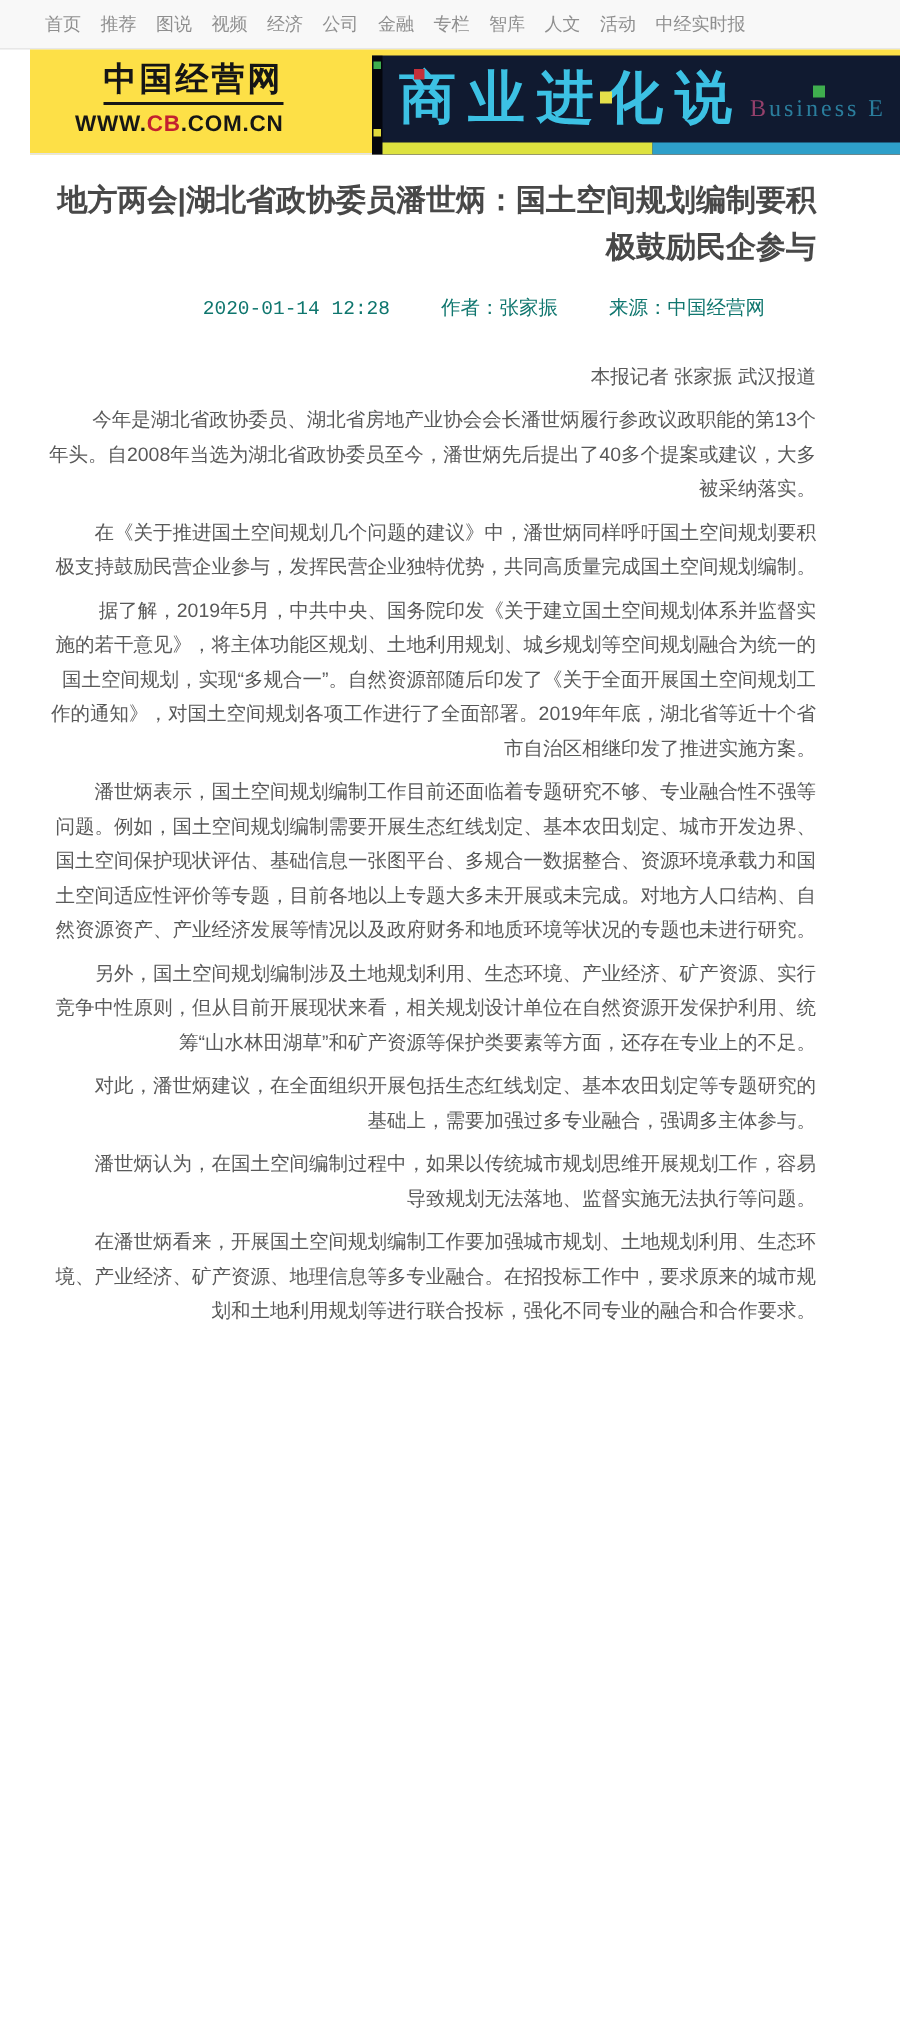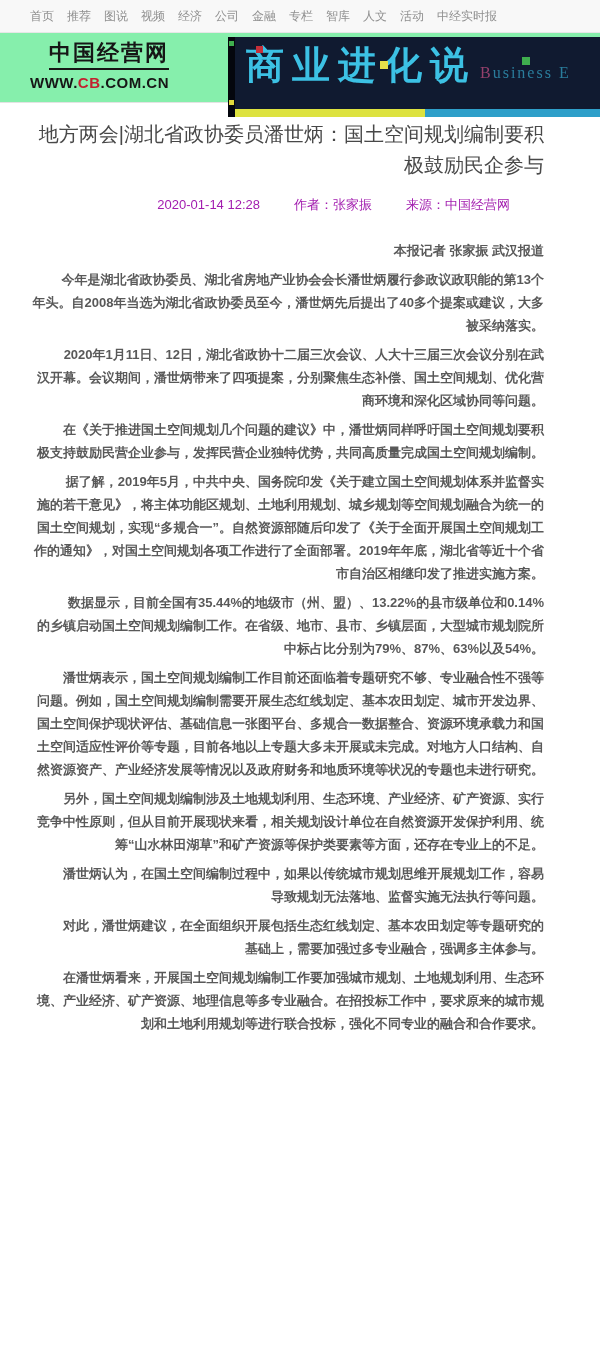--- a/index.html
+++ b/index.html
@@ -21,30 +21,30 @@
     font-family:"Liberation Sans","DejaVu Sans",sans-serif;
   }
   
   .topnav{
     height:33px;background:#f8f8f8;border-bottom:1px solid #e7e7e7;
     display:flex;align-items:center;gap:13px;padding-left:30px;
     font-size:12px;white-space:nowrap;
   }
   .nav-item{color:var(--nav-text);text-decoration:none;cursor:pointer;}
   
-  .site-header{position:relative;height:70px;background:#86efac;border-bottom:1px solid #e3e3e3;}
+  .site-header{position:relative;height:70px;background:#fde047;border-bottom:1px solid #e3e3e3;margin-left:20px;}
   .logo{position:absolute;left:30px;top:7px;cursor:pointer;}
   .logo-title{
     display:inline-block;font-size:22px;font-weight:bold;color:#161616;
     letter-spacing:2px;line-height:26px;border-bottom:2px solid #161616;padding-bottom:2px;
   }
   .logo-url{font-size:15px;font-weight:bold;letter-spacing:.5px;color:#161616;margin-top:4px;}
   .logo-url .cb{color:var(--logo-red);}
   .banner{
-    position:absolute;left:228px;right:0;top:4px;height:80px;
+    position:absolute;left:228px;right:0;top:4px;height:66px;
     background:var(--banner-bg);overflow:hidden;cursor:pointer;
   }
   .banner-title{
     position:absolute;left:18px;top:3px;font-size:38px;font-weight:bold;
     color:var(--banner-text);letter-spacing:8px;white-space:nowrap;
     font-family:"DejaVu Sans",sans-serif;
   }
   .banner-sub{
     position:absolute;left:252px;top:27px;font-size:16px;letter-spacing:2px;
     color:var(--banner-sub);font-family:"Liberation Serif",serif;white-space:nowrap;
@@ -58,27 +58,27 @@
   .sq-yellow{left:152px;top:24px;width:8px;height:8px;background:#e5e04a;}
   .sq-green{left:294px;top:20px;width:8px;height:8px;background:#3fae4e;}
   .stripe-yellow{position:absolute;left:7px;bottom:0;width:51%;height:8px;background:var(--stripe-yellow);}
   .stripe-blue{position:absolute;right:0;bottom:0;left:calc(51% + 7px);height:8px;background:var(--stripe-blue);}
   
   .content{padding:0 56px 0 30px;}
   .breadcrumb{margin:30px 0 0 6px;font-size:12.5px;color:var(--crumb-red);}
   .crumb{color:var(--crumb-red);text-decoration:none;cursor:pointer;}
   .sep{color:var(--crumb-red);}
   .article-title{
-    margin-top:16px;font-size:20px;line-height:31px;font-weight:normal;
+    margin-top:16px;font-size:20px;line-height:31px;font-weight:bold;
     color:var(--title-text);
   }
-  .article-meta{margin:15px 0 0 22px;font-size:13px;color:#a21caf;}
+  .article-meta{margin:15px 0 0 22px;font-size:13px;color:#0f766e;font-family:Liberation Mono, monospace;}
   .article-meta span{margin-right:34px;}
   .article-body{margin-top:25px;font-size:13px;line-height:23px;color:var(--body-text);}
-  .article-body p{margin:0 0 6px;text-indent:2em;font-weight:bold;}
+  .article-body p{margin:0 0 6px;text-indent:2em;}
 </style>
 </head>
 <body>
 
 <nav class="topnav">
     <a class="nav-item">首页</a>
     <a class="nav-item">推荐</a>
     <a class="nav-item">图说</a>
     <a class="nav-item">视频</a>
     <a class="nav-item">经济</a>
@@ -115,24 +115,22 @@
 
   <h1 class="article-title">地方两会|湖北省政协委员潘世炳：国土空间规划编制要积极鼓励民企参与</h1>
 
   <div class="article-meta">
     <span>2020-01-14 12:28</span><span>作者：张家振</span><span>来源：中国经营网</span>
   </div>
 
   <div class="article-body">
       <p class="">本报记者 张家振 武汉报道</p>
       <p class="">今年是湖北省政协委员、湖北省房地产业协会会长潘世炳履行参政议政职能的第13个年头。自2008年当选为湖北省政协委员至今，潘世炳先后提出了40多个提案或建议，大多被采纳落实。</p>
-      <p class="">2020年1月11日、12日，湖北省政协十二届三次会议、人大十三届三次会议分别在武汉开幕。会议期间，潘世炳带来了四项提案，分别聚焦生态补偿、国土空间规划、优化营商环境和深化区域协同等问题。</p>
       <p class="">在《关于推进国土空间规划几个问题的建议》中，潘世炳同样呼吁国土空间规划要积极支持鼓励民营企业参与，发挥民营企业独特优势，共同高质量完成国土空间规划编制。</p>
       <p class="">据了解，2019年5月，中共中央、国务院印发《关于建立国土空间规划体系并监督实施的若干意见》，将主体功能区规划、土地利用规划、城乡规划等空间规划融合为统一的国土空间规划，实现“多规合一”。自然资源部随后印发了《关于全面开展国土空间规划工作的通知》，对国土空间规划各项工作进行了全面部署。2019年年底，湖北省等近十个省市自治区相继印发了推进实施方案。</p>
-      <p class="">数据显示，目前全国有35.44%的地级市（州、盟）、13.22%的县市级单位和0.14%的乡镇启动国土空间规划编制工作。在省级、地市、县市、乡镇层面，大型城市规划院所中标占比分别为79%、87%、63%以及54%。</p>
       <p class="">潘世炳表示，国土空间规划编制工作目前还面临着专题研究不够、专业融合性不强等问题。例如，国土空间规划编制需要开展生态红线划定、基本农田划定、城市开发边界、国土空间保护现状评估、基础信息一张图平台、多规合一数据整合、资源环境承载力和国土空间适应性评价等专题，目前各地以上专题大多未开展或未完成。对地方人口结构、自然资源资产、产业经济发展等情况以及政府财务和地质环境等状况的专题也未进行研究。</p>
       <p class="">另外，国土空间规划编制涉及土地规划利用、生态环境、产业经济、矿产资源、实行竞争中性原则，但从目前开展现状来看，相关规划设计单位在自然资源开发保护利用、统筹“山水林田湖草”和矿产资源等保护类要素等方面，还存在专业上的不足。</p>
+      <p class="">对此，潘世炳建议，在全面组织开展包括生态红线划定、基本农田划定等专题研究的基础上，需要加强过多专业融合，强调多主体参与。</p>
       <p class="">潘世炳认为，在国土空间编制过程中，如果以传统城市规划思维开展规划工作，容易导致规划无法落地、监督实施无法执行等问题。</p>
-      <p class="">对此，潘世炳建议，在全面组织开展包括生态红线划定、基本农田划定等专题研究的基础上，需要加强过多专业融合，强调多主体参与。</p>
       <p class="">在潘世炳看来，开展国土空间规划编制工作要加强城市规划、土地规划利用、生态环境、产业经济、矿产资源、地理信息等多专业融合。在招投标工作中，要求原来的城市规划和土地利用规划等进行联合投标，强化不同专业的融合和合作要求。</p>
     </div>
 
 </main>
 
 </body></html>

